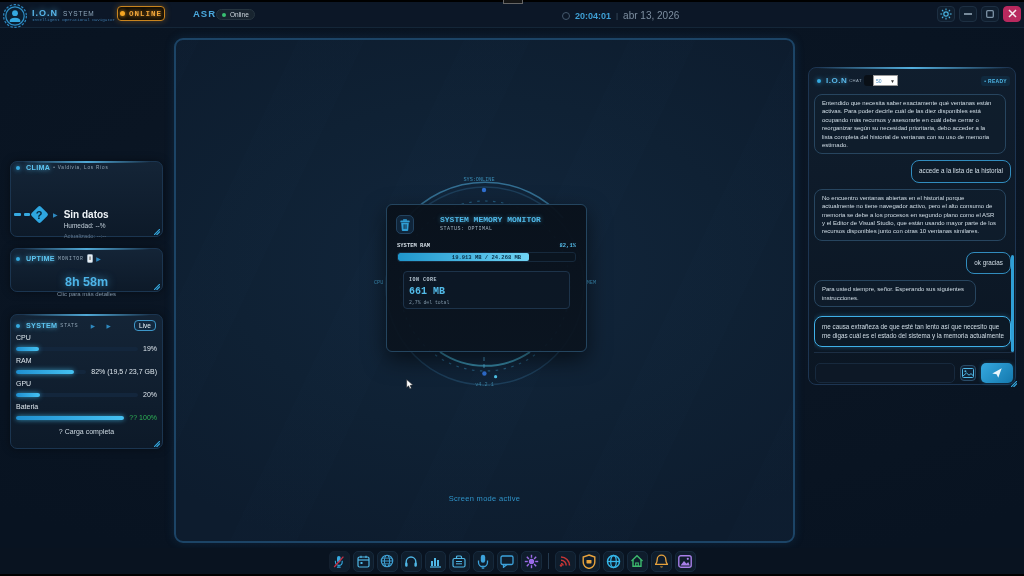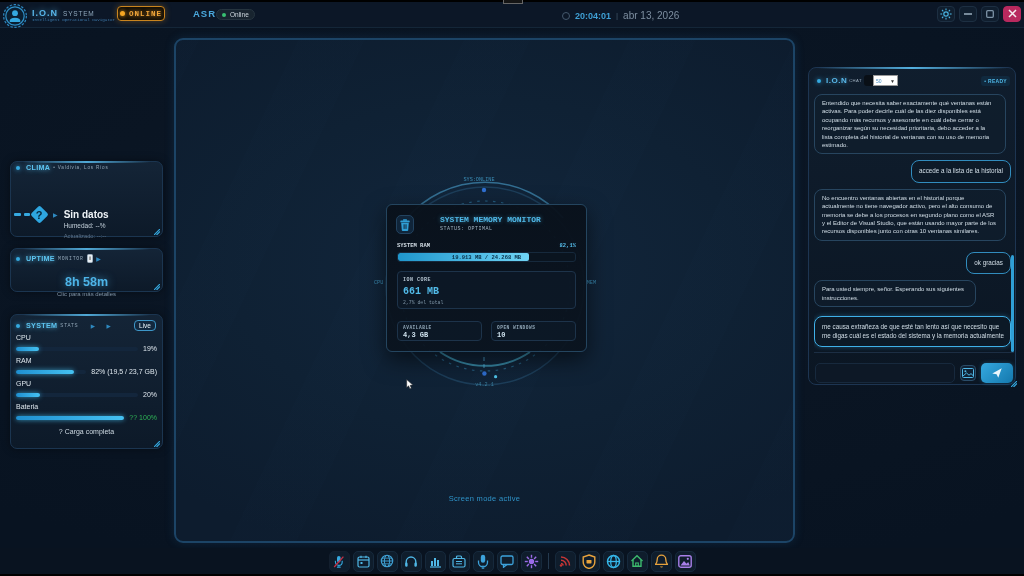--- a/index.html
+++ b/index.html
@@ -68,21 +68,21 @@
 .memwin { position:absolute; left:210px; top:164px; width:201px; height:148px; background:linear-gradient(180deg, rgba(9,17,27,.96), rgba(10,19,30,.93)); border:1px solid #24455f; border-radius:6px; box-shadow:0 8px 22px rgba(0,0,0,.55); font-family:"Liberation Mono",monospace; }
 .memwin .mhead { display:flex; align-items:flex-start; padding:10px 9px 0 9px;gap:19px; }
 .memicon { width:18px; height:19px; border:1px solid #22425f; border-radius:5px; background:#10253a; display:flex; align-items:center; justify-content:center; margin-right:7px; flex:none; }
 .mtitle { font-size:8px; font-weight:bold; color:#4fb7e6; letter-spacing:0px; white-space:nowrap; text-shadow:0 0 4px rgba(79,183,230,.6); }
 .mstatus { font-size:5px; color:#9fb3c2; margin-top:2px; letter-spacing:0.5px; }
 .mramrow { display:flex; justify-content:space-between; padding:0 10px; margin-top:8px; font-size:5.5px; color:#d5dfe7; font-weight:bold; }
 .mramrow .pct { color:#56bdea; }
 .mbar { margin:3px 10px 0 10px; height:10px; border-radius:3px; background:#0a141f; border:1px solid #16293c; position:relative; overflow:hidden; }
 .mbar .fill { position:absolute; left:0; top:0; bottom:0; width:74%; background:linear-gradient(90deg,#1f96cc,#6fd4f5); border-radius:2px; }
 .mbar .txt { position:absolute; left:0; right:0; top:0; bottom:0; display:flex; align-items:center; justify-content:center; font-size:5.5px; font-weight:bold; color:#093048; white-space:nowrap; }
-.mcards { display:flex; gap:9px; padding:0 10px; margin-top:9px; }
+.mcards { display:flex; gap:9px; padding:0 16px; margin-top:9px; }
 .mcard { flex:1; border:1px solid #1d334a; border-radius:4px; background:rgba(14,26,40,.75); padding:5px 5px 5px 5px; height:38px; }
 .mcard .c1 { font-size:5px; color:#b7c6d2; font-weight:bold; letter-spacing:0.5px; }
 .mcard .c2 { font-size:10px; color:#52bbe9; font-weight:bold; margin-top:3px; }
 .mcard .c3 { font-size:4.8px; color:#7d93a4; margin-top:3px; }
 .mcards2 { display:flex; gap:9px; padding:0 10px; margin-top:12px; }
 .mcard2 { flex:1; border:1px solid #1d334a; border-radius:4px; background:rgba(14,26,40,.75); padding:3px 5px 3px 5px; height:20px; }
 .mcard2 .c1 { font-size:4.5px; color:#93a9b9; font-weight:bold; letter-spacing:0.5px; }
 .mcard2 .c2 { font-size:7px; color:#cfe2ee; font-weight:bold; margin-top:1px; }
 .screenmode { position:absolute; left:0; width:100%; top:454px; text-align:center; font-size:7.5px; color:#2f93c8; letter-spacing:0.3px; }
 .cursor { position:absolute; left:230px; top:336px; }
@@ -306,30 +306,20 @@
           <div class="fill"></div>
           <div class="txt">19.913 MB / 24.268 MB</div>
         </div>
       <div class="mcards">
         <div class="mcard">
             <div class="c1">ION CORE</div>
             <div class="c2">661 MB</div>
             <div class="c3">2,7% del total</div>
           </div>
       </div>
-      <div class="mcards2">
-        <div class="mcard2">
-            <div class="c1">AVAILABLE</div>
-            <div class="c2">4,3 GB</div>
-          </div>
-        <div class="mcard2">
-            <div class="c1">OPEN WINDOWS</div>
-            <div class="c2">10</div>
-          </div>
-      </div>
     </div>
     <div class="screenmode">Screen mode active</div>
     <div class="cursor"><svg width="7.5" height="11" viewBox="0 0 12 18">
           <path d="M1 1 L1 14 L4.2 11.2 L6.2 16 L8.6 15 L6.6 10.4 L11 10 Z" fill="#fff" stroke="#222" stroke-width="0.8"></path>
         </svg></div>
   </div>
 
   <div class="chat">
     <div class="chead">
       <span class="pdot"></span>

